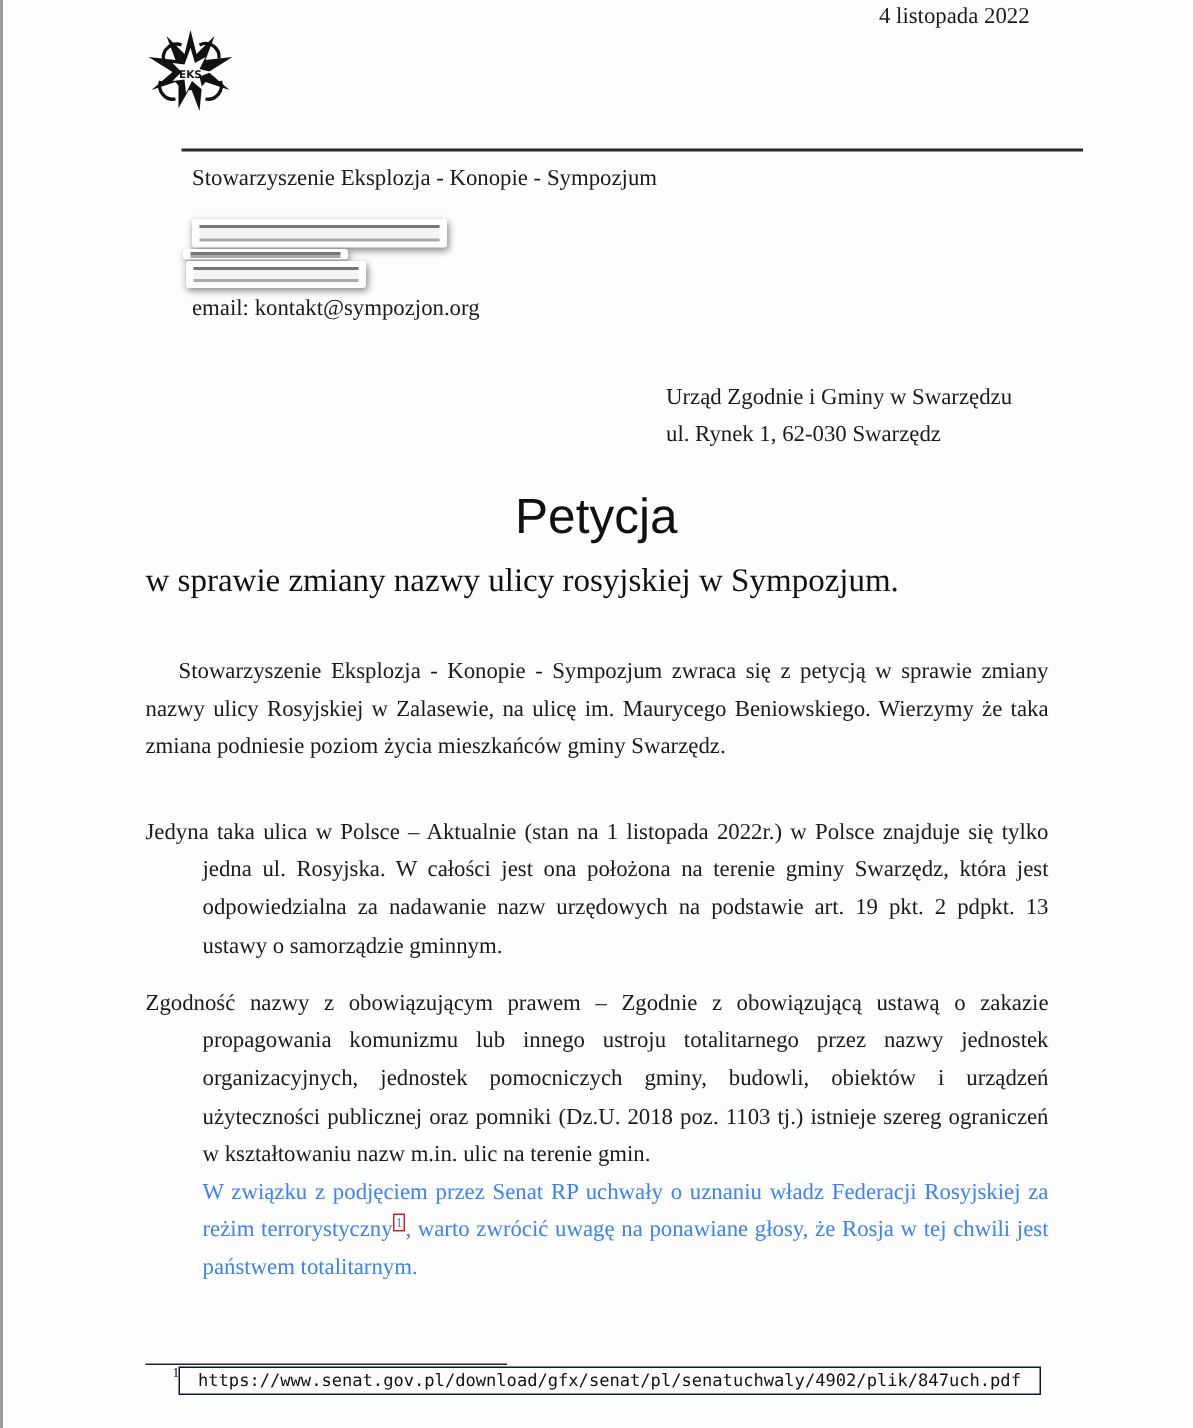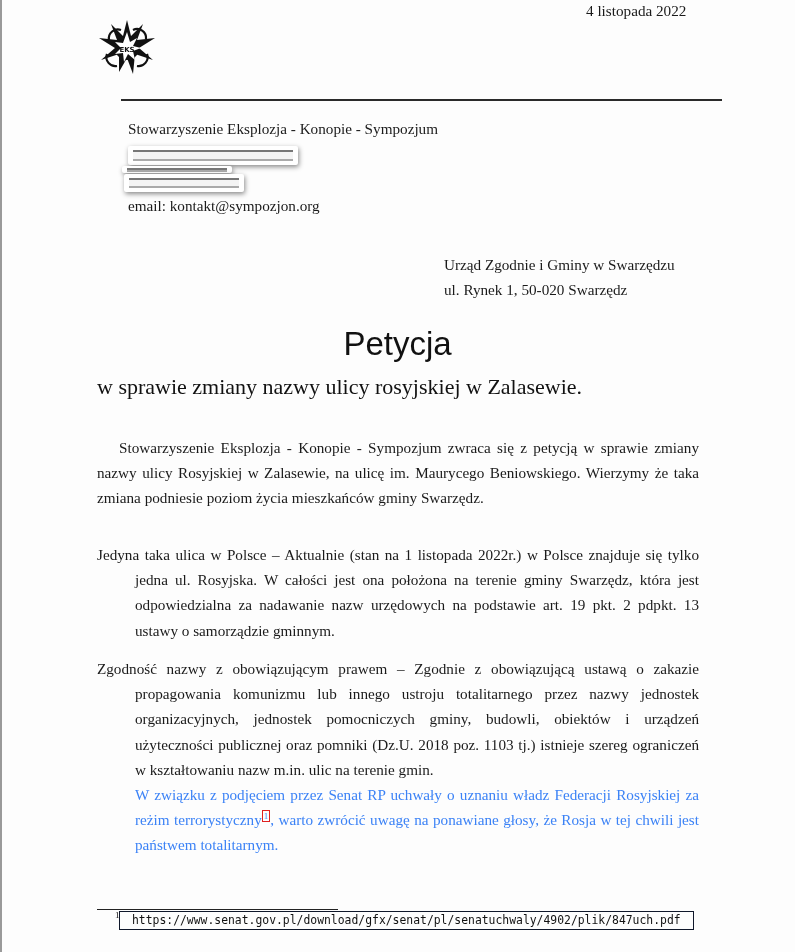--- a/index.html
+++ b/index.html
@@ -9,21 +9,21 @@
     font-family: "DejaVu Serif", "Liberation Serif", serif;
     color: #111;
     position: relative;
   }
   .page-border { position: absolute; left: 0; top: 0; width: 2px; height: 952px; background: #9a9a9a; }
   .abs { position: absolute; white-space: nowrap; }
   .t { font-family: "Liberation Serif", "DejaVu Serif", serif; font-size: 15.2px; color: #1a1a1a; }
   .date { left: 586px; top: 2px; }
   .logo { left: 97px; top: 18px; width: 60px; height: 58px; }
   .rule { left: 121px; top: 99px; width: 601px; height: 2px; background: #2a2a2a; }
-  .org { left: 128px; top: 120px; }
+  .org { left: 128px; top: 110px; }
   .redact { position: absolute; background: #fff; border-radius: 2px; box-shadow: 1px 2px 5px rgba(0,0,0,0.45); }
   .redact .bar { position: absolute; left: 5px; right: 5px; top: 4px; bottom: 4px; border-top: 2px solid #777; border-bottom: 2px solid #aaa; background: #f4f4f4; }
   .email { left: 128px; top: 197px; }
   .recip1 { left: 444px; top: 256px; }
   .recip2 { left: 444px; top: 281px; }
   .title { left: 0; width: 795px; top: 325px; text-align: center; font-family: Liberation Sans, sans-serif; font-size: 33px; }
   .subtitle { left: 97px; top: 374px; font-family: "Liberation Serif", serif; font-size: 22px; }
   .para { position: absolute; left: 97px; width: 602px; font-family: "Liberation Serif", serif; font-size: 15.2px; line-height: 25.2px; text-align: justify; color: #1a1a1a; }
   .p1 { top: 435px; text-indent: 22px; }
   .item { position: absolute; left: 97px; width: 602px; font-family: "Liberation Serif", serif; font-size: 15.2px; line-height: 25.2px; text-align: justify; color: #1a1a1a; padding-left: 38px; box-sizing: border-box; text-indent: -38px; }
@@ -69,24 +69,24 @@
       <div class="bar" style="top:2px;bottom:2px;"></div>
     </div>
   <div class="redact" style="left:124px; top:174px; width:120px; height:18px;">
       <div class="bar"></div>
     </div>
 </div>
 
 <div class="abs t email">email: kontakt@sympozjon.org</div>
 
 <div class="abs t recip1">Urząd Zgodnie i Gminy w Swarzędzu</div>
-<div class="abs t recip2">ul. Rynek 1, 50-020 Swarzędz</div>
+<div class="abs t recip2">ul. Rynek 1, 62-030 Swarzędz</div>
 
 <div class="abs title">Petycja</div>
-<div class="abs subtitle">w sprawie zmiany nazwy ulicy rosyjskiej w Zalasewie.</div>
+<div class="abs subtitle">w sprawie zmiany nazwy ulicy rosyjskiej w Sympozjum.</div>
 
 <div class="para p1">Stowarzyszenie Eksplozja - Konopie - Sympozjum zwraca się z petycją w sprawie zmiany nazwy ulicy Rosyjskiej w Zalasewie, na ulicę im. Maurycego Beniowskiego. Wierzymy że taka zmiana podniesie poziom życia mieszkańców gminy Swarzędz.</div>
 
 <div class="item i1"><span>Jedyna taka ulica w Polsce</span><span> – </span><span>Aktualnie (stan na 1 listopada 2022r.) w Polsce znajduje się tylko jedna ul. Rosyjska. W całości jest ona położona na terenie gminy Swarzędz, która jest odpowiedzialna za nadawanie nazw urzędowych na podstawie art. 19 pkt. 2 pdpkt. 13 ustawy o samorządzie gminnym.</span></div>
 
 <div class="item i2"><span>Zgodność nazwy z obowiązującym prawem</span><span> – </span><span>Zgodnie z obowiązującą ustawą o zakazie propagowania komunizmu lub innego ustroju totalitarnego przez nazwy jednostek organizacyjnych, jednostek pomocniczych gminy, budowli, obiektów i urządzeń użyteczności publicznej oraz pomniki (Dz.U. 2018 poz. 1103 tj.) istnieje szereg ograniczeń w kształtowaniu nazw m.in. ulic na terenie gmin.</span></div>
 
 <div class="i2b"><span>W związku z podjęciem przez Senat RP uchwały o uznaniu władz Federacji Rosyjskiej za reżim terrorystyczny</span><a class="fnref">1</a><span>, warto zwrócić uwagę na ponawiane głosy, że Rosja w tej chwili jest państwem totalitarnym.</span></div>
 
 <div class="abs fn-rule"></div>

